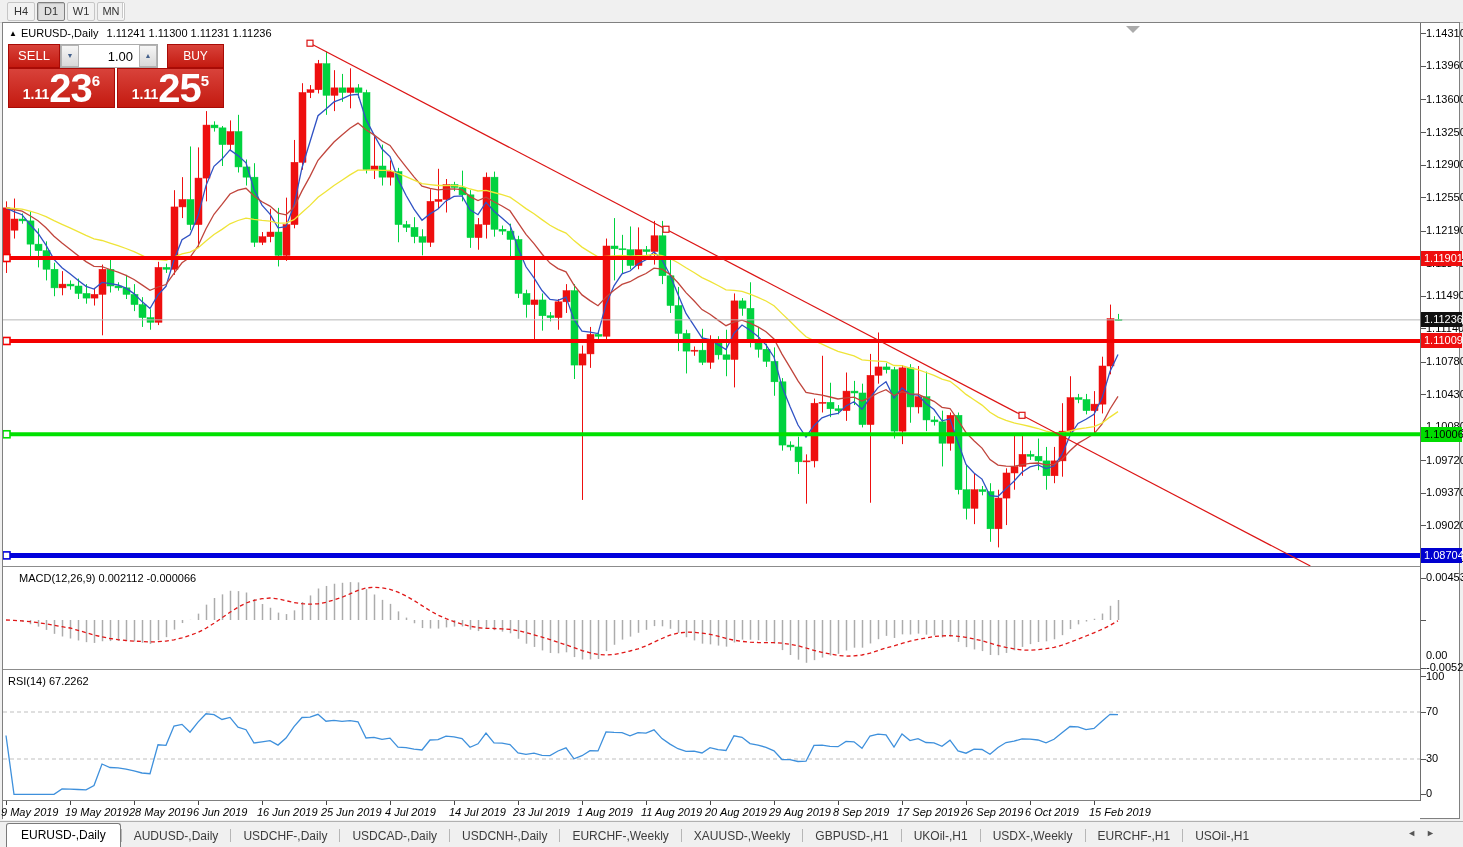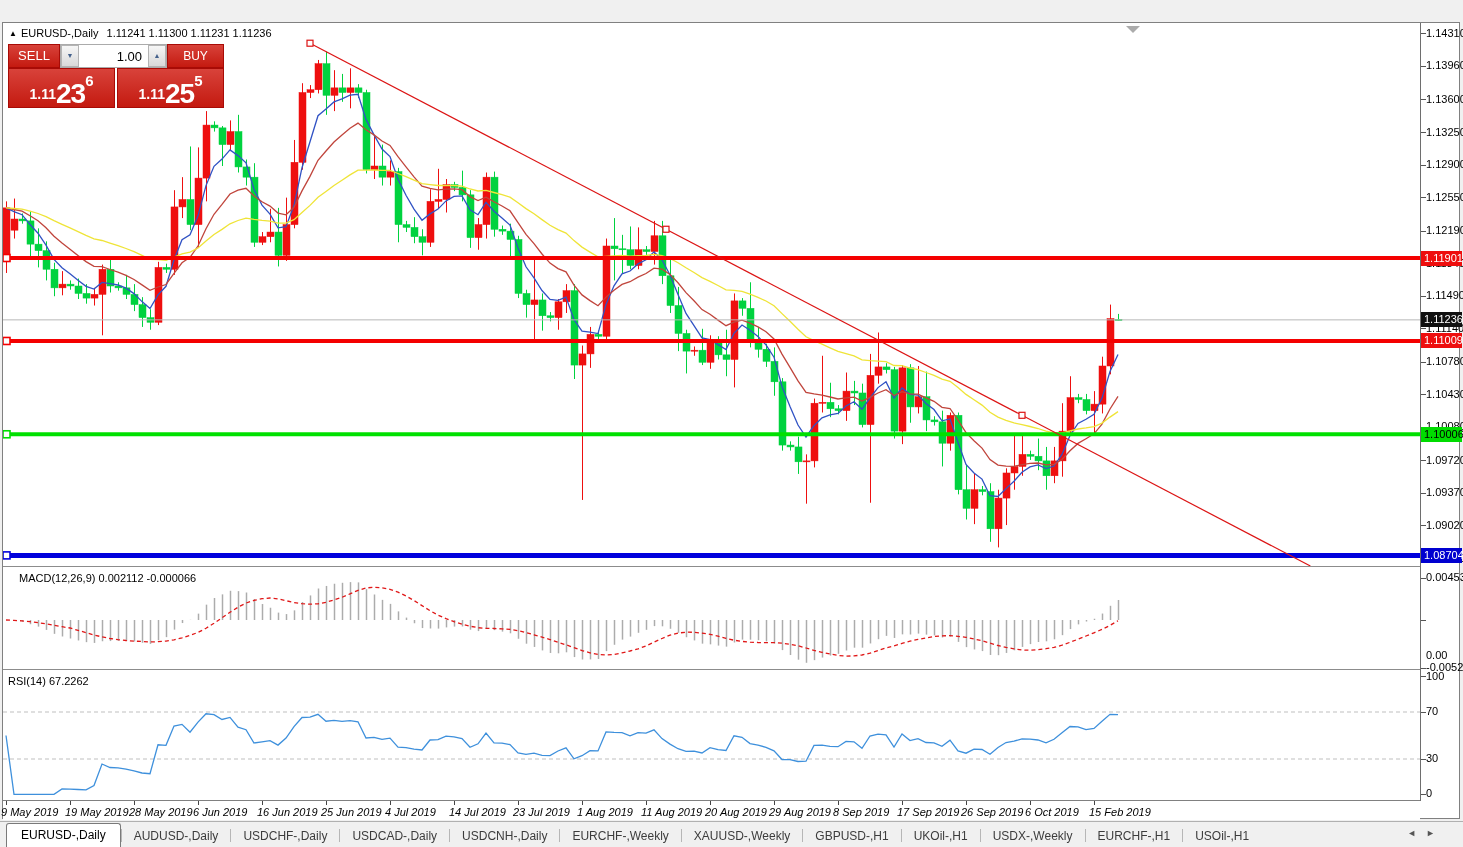--- a/index.html
+++ b/index.html
@@ -16,29 +16,29 @@
   #axis-vline{position:absolute;left:1420px;top:23px;width:1px;height:778px;background:#6E6E6E;}
   
   #ohlc-header{position:absolute;left:9px;top:27px;font-size:11px;color:#000;white-space:nowrap;}
   #ohlc-header .tri{font-size:8px;margin-right:4px;vertical-align:1px;}
   #ohlc-header .vals{margin-left:8px;}
   
   #trade-panel{position:absolute;left:8px;top:44px;width:216px;height:64px;font-family:"Liberation Sans",sans-serif;}
   .redblk{background:linear-gradient(#D8423A,#C41A10);border:1px solid #A80B06;box-sizing:border-box;}
   #sell-btn{position:absolute;left:0;top:0;width:52px;height:24px;color:#FFF;font-size:13px;text-align:center;line-height:22px;}
   #buy-btn{position:absolute;left:159px;top:0;width:57px;height:24px;color:#FFF;font-size:12px;text-align:center;line-height:22px;}
-  #vol-group{position:absolute;left:52px;top:0;width:107px;height:24px;background:#FFF;border:1px solid #ABABAB;box-sizing:border-box;display:flex;}
+  #vol-group{position:absolute;left:52px;top:0;width:98px;height:24px;background:#FFF;border:1px solid #ABABAB;box-sizing:border-box;display:flex;}
   .spinbtn{width:18px;height:100%;background:linear-gradient(#F6F6F6,#D9D9D9);border:1px solid #B4B4B4;box-sizing:border-box;
            font-size:7px;color:#44618C;text-align:center;line-height:20px;}
   #vol-field{flex:1;border:none;outline:none;font-size:13px;text-align:right;padding-right:6px;width:50px;font-family:"Liberation Sans",sans-serif;}
   #bid-block{position:absolute;left:0;top:24px;width:107px;height:40px;}
   #ask-block{position:absolute;left:109px;top:24px;width:107px;height:40px;}
   .pricebig{position:absolute;left:0;top:0;right:0;bottom:0;display:flex;align-items:flex-end;justify-content:center;color:#FFF;}
   .pprefix{font-size:14px;font-weight:bold;margin-bottom:5px;}
-  .pmain{font-size:28px;font-weight:600;line-height:0.92;letter-spacing:-1px;}
+  .pmain{font-size:40px;font-weight:600;line-height:0.92;letter-spacing:-1px;}
   .psup{font-size:15px;font-weight:bold;align-self:flex-start;margin-top:3px;}
   
   .pxlabel{position:absolute;left:1426px;font-size:11px;color:#000;white-space:nowrap;}
   .pxtick{position:absolute;left:1421px;width:5px;height:1px;background:#555;}
   .levtag{position:absolute;left:1421px;width:41px;height:15px;font-size:11px;line-height:15px;padding-left:3px;box-sizing:border-box;white-space:nowrap;}
   
   .indlabel{position:absolute;font-size:11px;color:#000;white-space:nowrap;}
   
   #date-strip{position:absolute;left:3px;top:800px;width:1417px;height:19px;background:#FFF;border-top:1px solid #808080;}
   .dtick{position:absolute;top:0;width:1px;height:4px;background:#444;}
@@ -48,20 +48,29 @@
   .tab{font-size:12px;color:#3C3C3C;padding:4px 12px 5px 12px;white-space:nowrap;cursor:default;}
   .tab.active{background:#FFF;color:#000;border:1px solid #7A7A7A;border-bottom:none;border-radius:3px 3px 0 0;margin-left:6px;padding:4px 14px 6px 14px;}
   .tabsep{width:1px;height:13px;background:#B6B6B6;margin-bottom:6px;}
   #tab-arrows{position:absolute;right:18px;top:828px;font-size:9px;color:#555;letter-spacing:10px;}
   svg{position:absolute;}
 </style>
 </head>
 <body>
 <div id="stage">
 
+  <div id="toolbar">
+    <div id="tf-buttons" style="position: absolute; left: 6px; top: 0px;">
+        <div class="tfbtn">H4</div>
+        <div class="tfbtn active">D1</div>
+        <div class="tfbtn">W1</div>
+        <div class="tfbtn">MN</div>
+      </div>
+    <div id="tf-sep"></div>
+  </div>
 
   <div id="chartwin"></div>
 
   <svg id="svg-main" style="left:3px;top:24px" width="1417" height="542" viewBox="3 24 1417 542">
       <g>
         <line x1="6.5" y1="201.34899300000066" x2="6.5" y2="272.976703000001" stroke="#EE0F0F" stroke-width="1"></line>
         <rect x="3" y="207.86060299999994" width="7" height="46.51150000000109" fill="#EE0F0F" stroke="#EE0F0F" stroke-width="0.5"></rect>
         <line x1="14.5" y1="198.558303000001" x2="14.5" y2="238.5581930000007" stroke="#EE0F0F" stroke-width="1"></line>
         <rect x="11" y="219.02336300000078" width="7" height="11.16275999999877" fill="#EE0F0F" stroke="#EE0F0F" stroke-width="0.5"></rect>
         <line x1="22.5" y1="213.44198300000141" x2="22.5" y2="223.67451300000027" stroke="#00D23F" stroke-width="1"></line>

